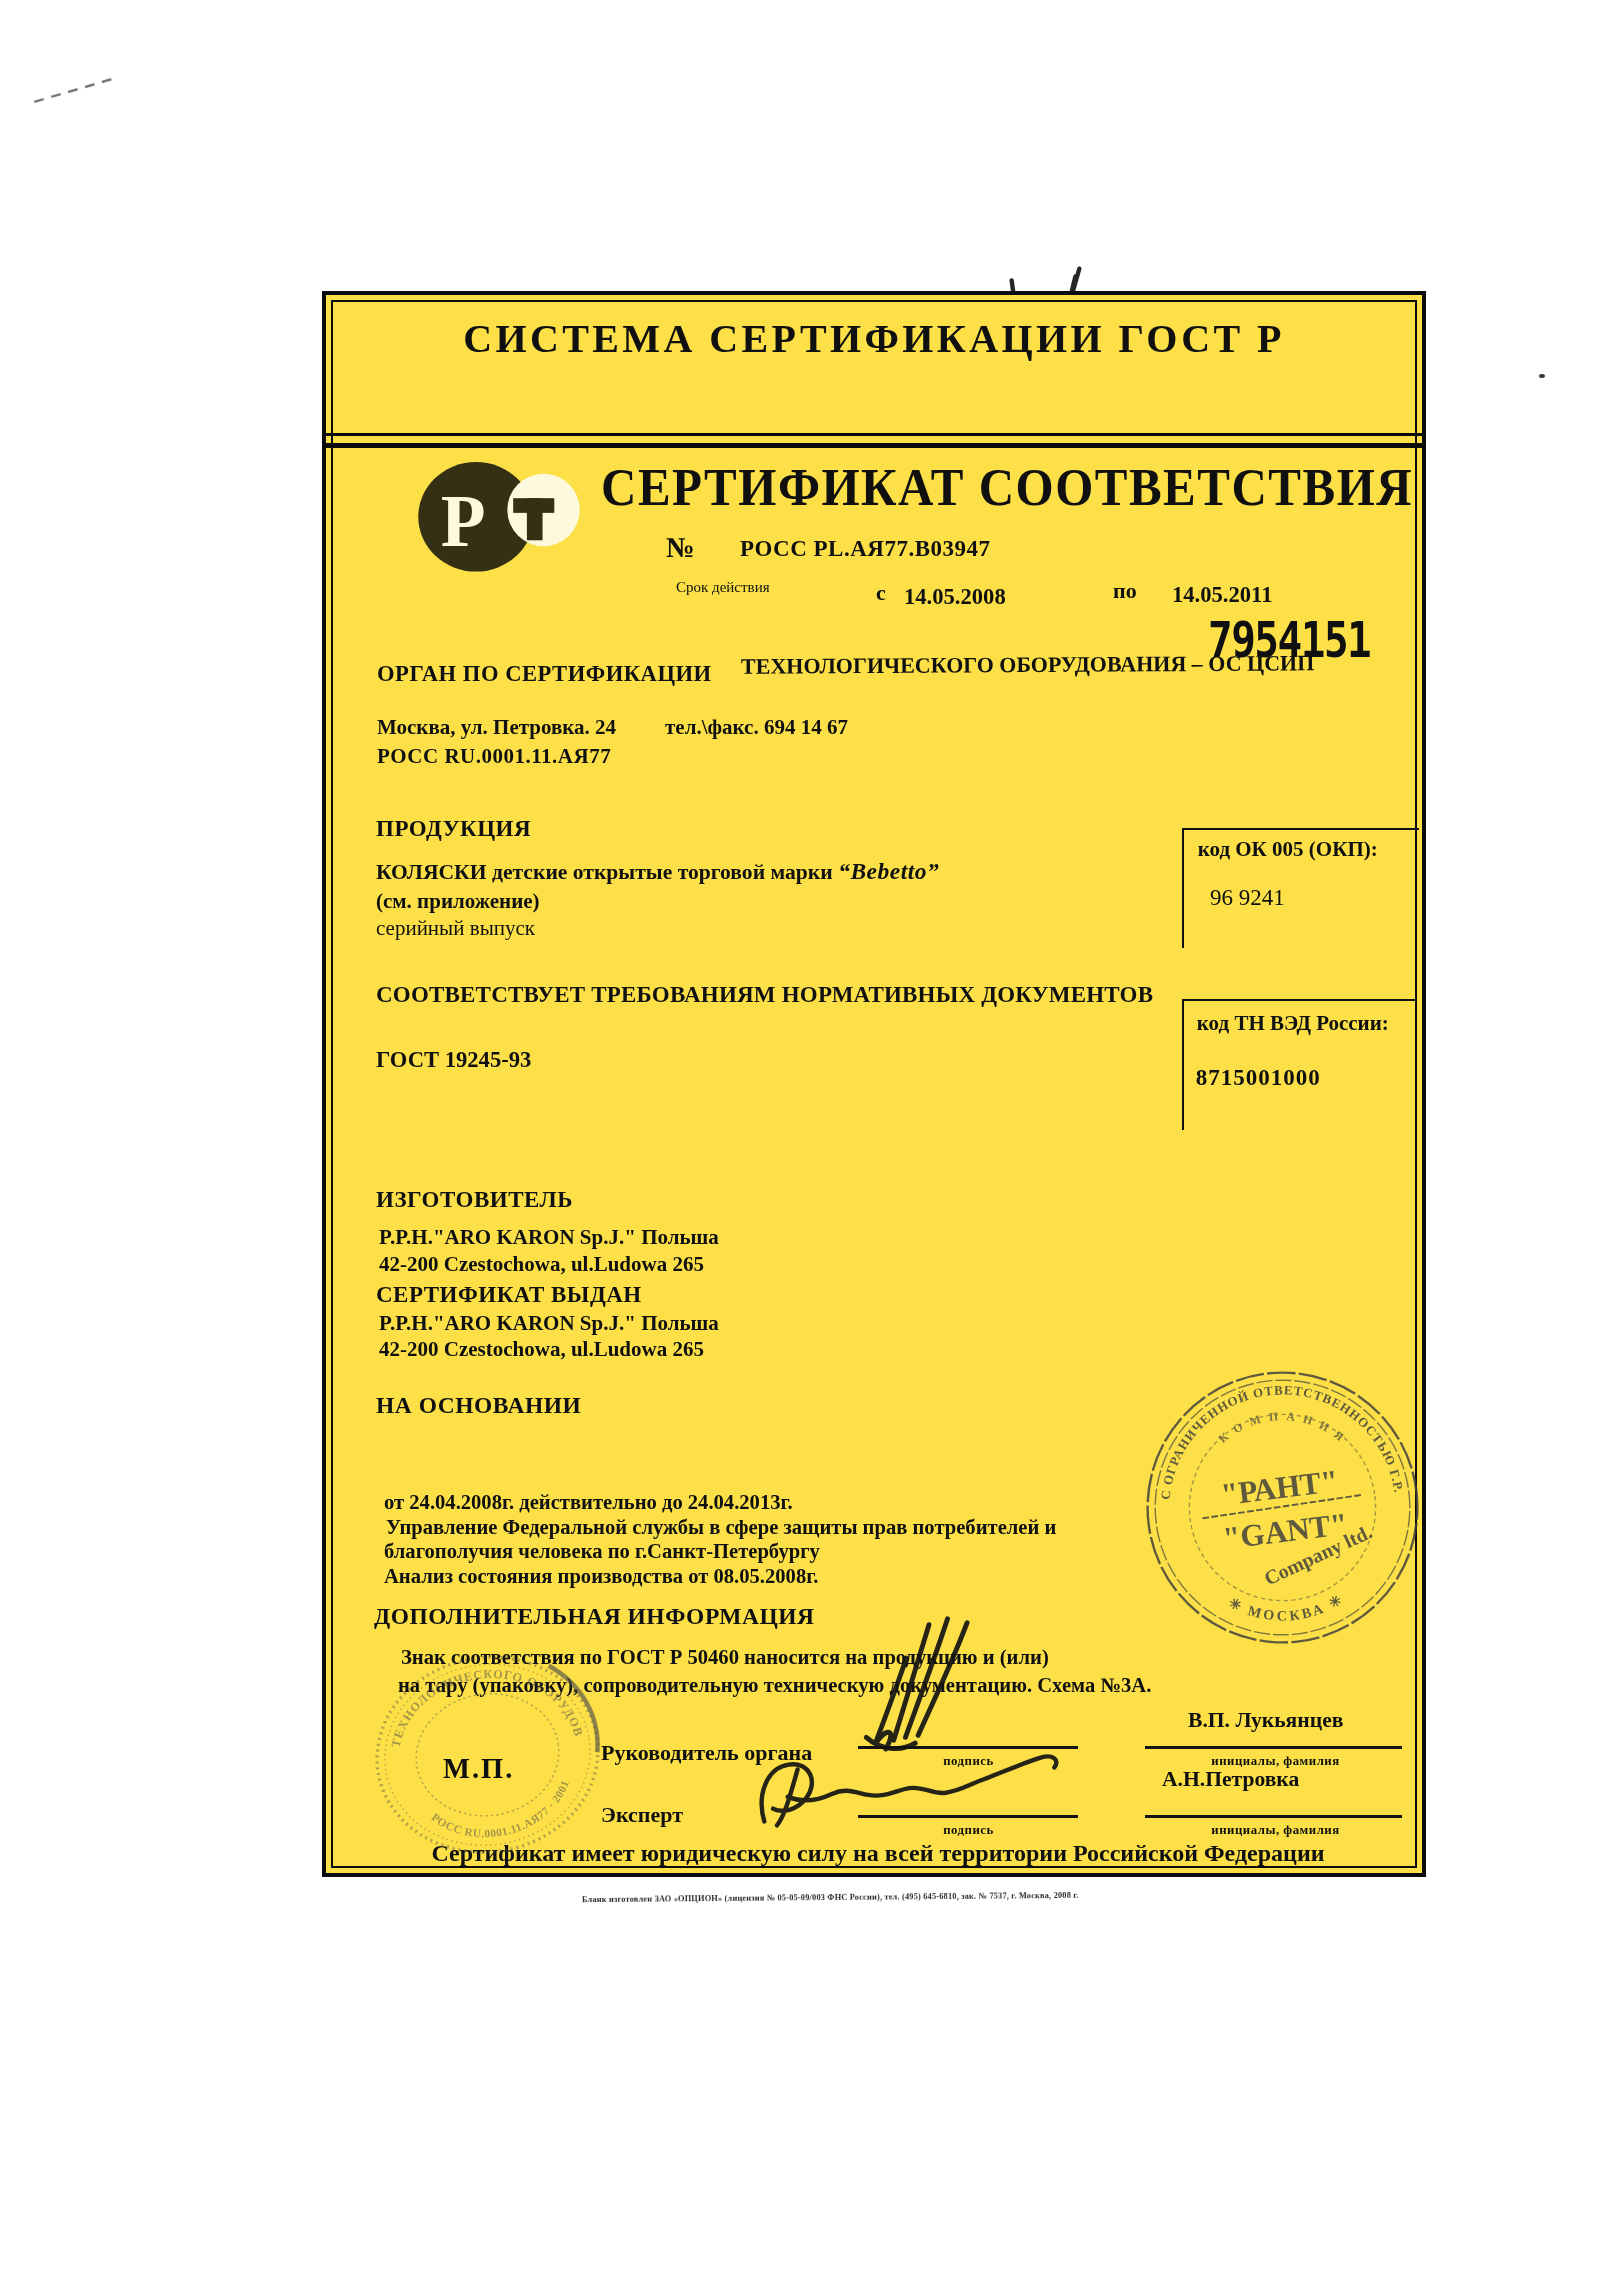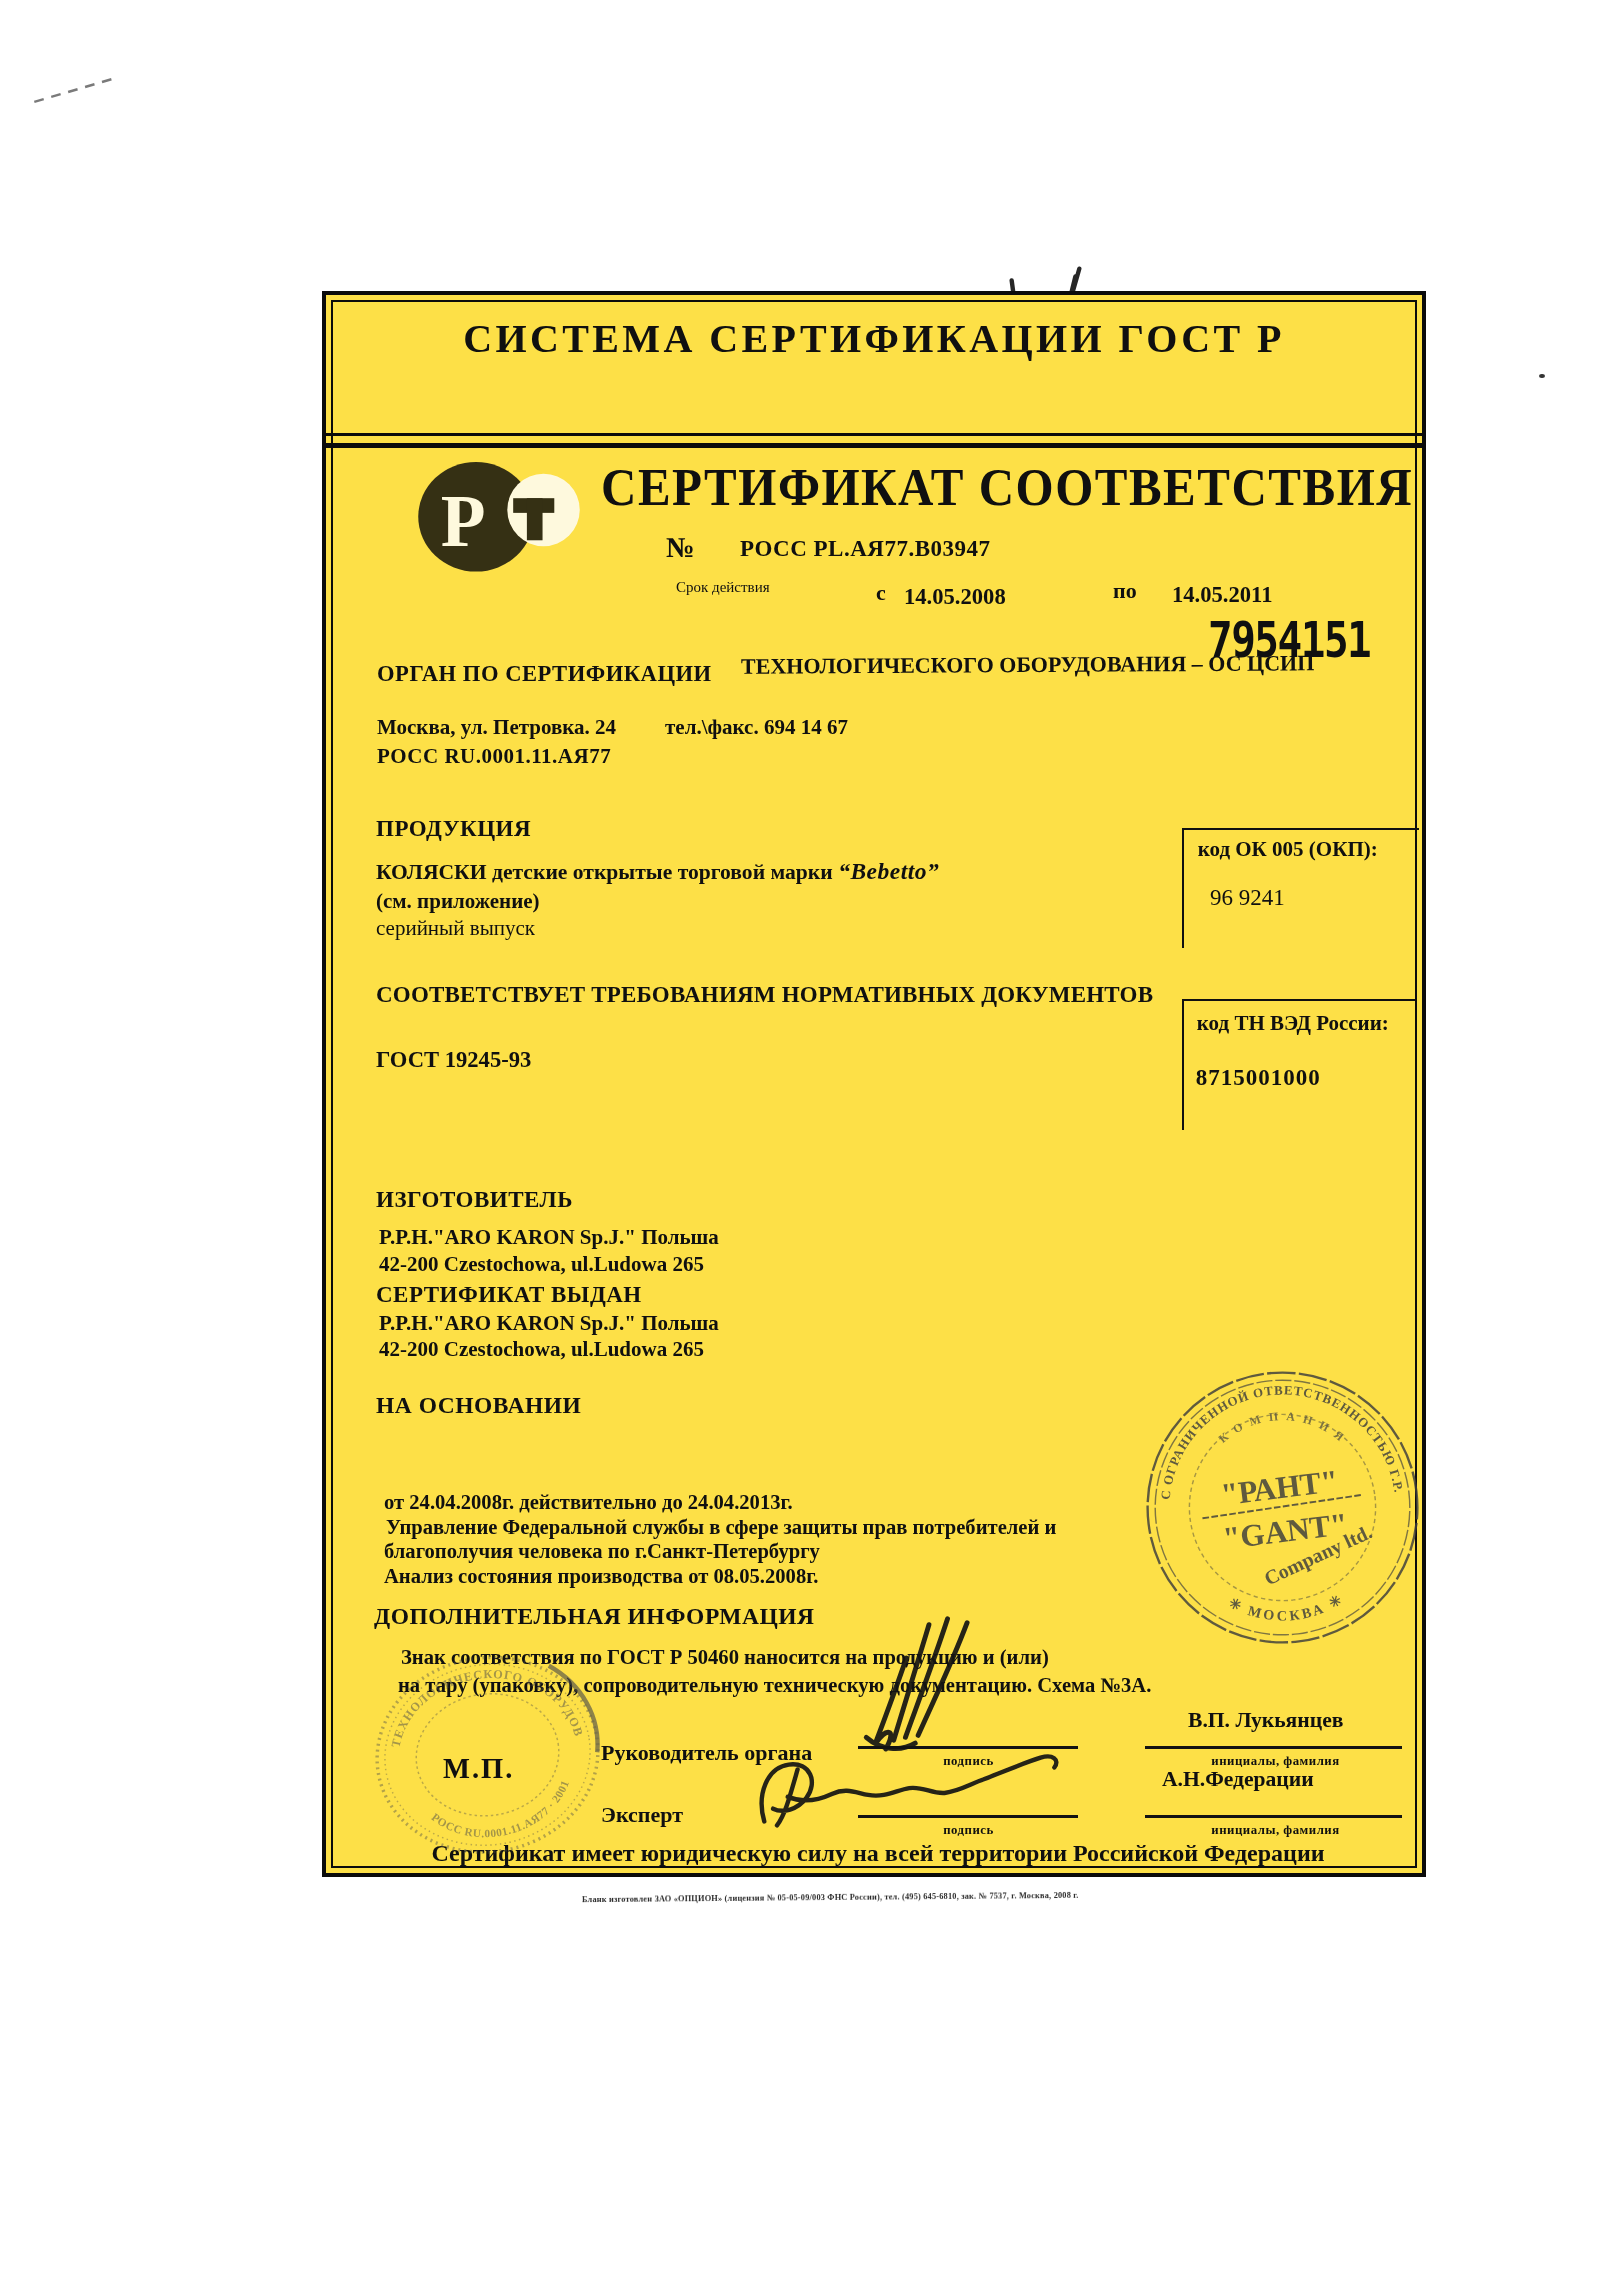--- a/index.html
+++ b/index.html
@@ -196,21 +196,21 @@
     <div class="abs sig-exp-label">Эксперт</div>
     <div class="sline sl1"></div>
     <div class="sline sl2"></div>
     <div class="sline sl3"></div>
     <div class="sline sl4"></div>
     <div class="cap cap1">подпись</div>
     <div class="cap cap2">инициалы, фамилия</div>
     <div class="cap cap3">подпись</div>
     <div class="cap cap4">инициалы, фамилия</div>
     <div class="abs name1">В.П. Лукьянцев</div>
-    <div class="abs name2">А.Н.Федерации</div>
+    <div class="abs name2">А.Н.Петровка</div>
 
     <div class="abs legal">Сертификат имеет юридическую силу на всей территории Российской Федерации</div>
 
     <svg style="left:500px;top:1315px;width:294px;height:235px;" viewBox="0 0 600 480">
       <path d="M 288 26 C 258 106 222 180 188 256 M 248 18 C 222 98 194 172 162 260 M 210 30 C 188 104 166 176 138 266 M 164 98 C 144 156 122 216 100 274 C 122 240 146 240 122 284 M 82 260 C 112 286 152 290 182 272" fill="none" stroke="#141414" stroke-width="10" stroke-linecap="round" opacity="0.92"></path>
     </svg>
     <svg style="left:402px;top:1433px;width:343px;height:128px;" viewBox="0 0 700 260">
       <path d="M 74 190 C 58 134 80 80 124 74 C 168 68 184 110 160 142 C 142 166 112 174 92 164 M 122 140 C 152 152 182 148 212 134 C 242 120 262 132 286 136 C 322 142 344 126 370 122 C 398 118 416 134 442 132 C 472 128 494 114 522 104 C 558 90 600 72 638 60 C 662 52 678 64 666 80 M 142 84 C 126 140 116 178 100 198" fill="none" stroke="#141414" stroke-width="9" stroke-linecap="round" opacity="0.92"></path>
     </svg>
 

